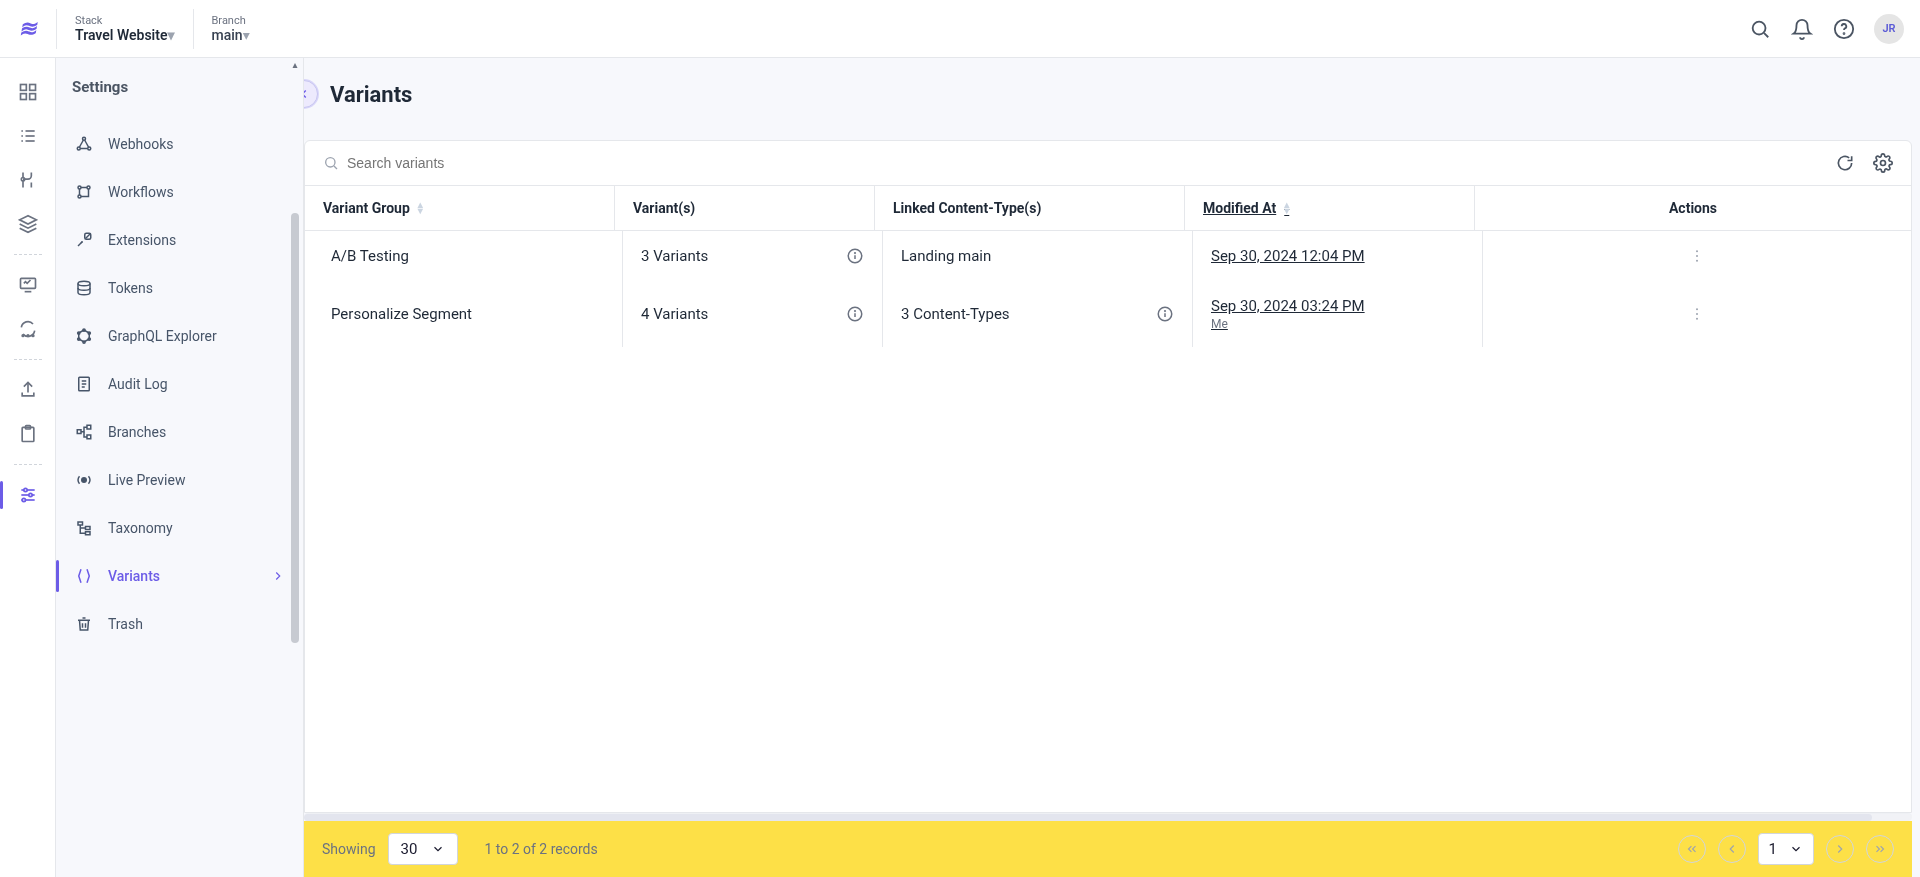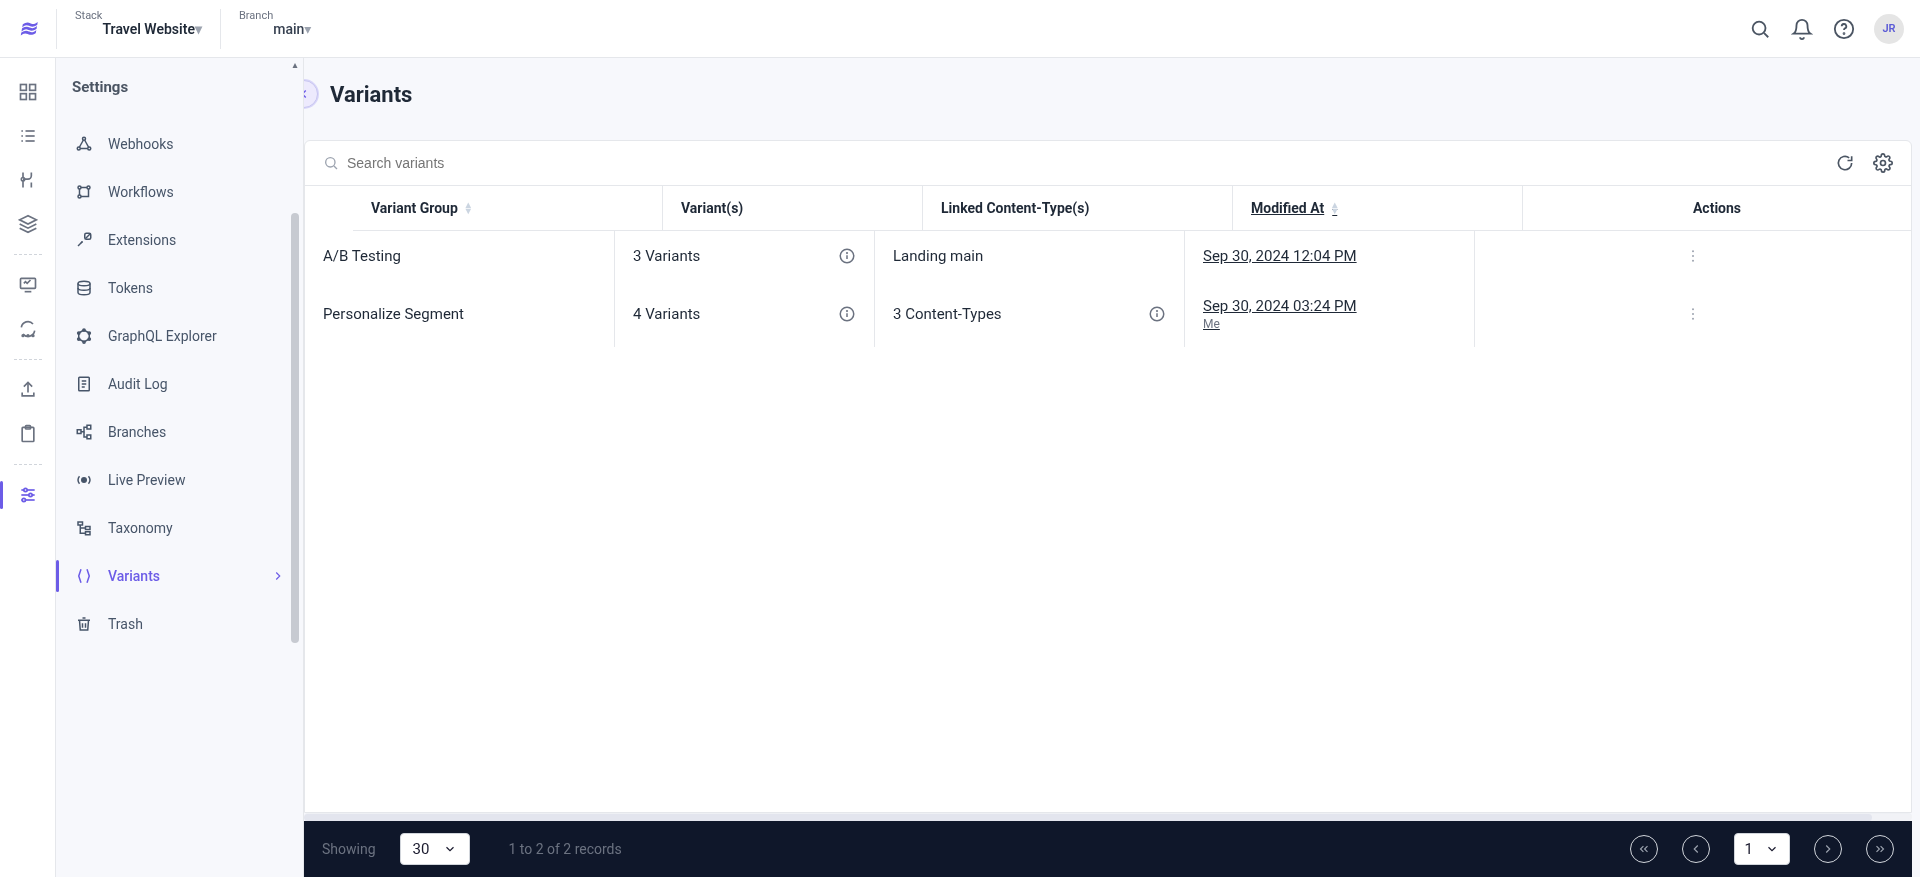--- a/index.html
+++ b/index.html
@@ -3,21 +3,21 @@
 <meta charset="utf-8">
 <style>
 * { box-sizing: border-box; margin: 0; padding: 0; }
 body { font-family: -apple-system, BlinkMacSystemFont, "Segoe UI", Roboto, sans-serif; color: #1a1a2e; background: #fff; overflow: hidden; }
 .app { display: flex; flex-direction: column; height: 877px; width: 1920px; }
 
 
 .topbar { display: flex; align-items: center; height: 58px; border-bottom: 1px solid #e5e7eb; padding: 0 16px 0 0; flex-shrink: 0; }
 .logo { width: 56px; display: flex; align-items: center; justify-content: center; }
 .logo-glyph { font-size: 22px; color: #6c5ce7; transform: skewX(-10deg); font-weight: 900; letter-spacing: -3px; }
-.crumb { display: flex; flex-direction: row; padding: 0 18px; border-left: 1px solid #e5e7eb; height: 40px; justify-content: center; }
+.crumb { display: flex; flex-direction: column; padding: 0 18px; border-left: 1px solid #e5e7eb; height: 40px; justify-content: center; }
 .crumb:first-of-type { border-left: none; }
 .crumb-label { font-size: 11px; color: #6b7280; }
 .crumb-value { font-size: 14px; color: #374151; display: flex; align-items: center; font-weight: 500; }
 .crumb-value.bold { font-weight: 600; color: #1f2937; }
 .dd-arrow { color: #9ca3af; }
 .topbar-spacer { flex: 1; }
 .topbar-icons { display: flex; align-items: center; gap: 18px; }
 .top-icon { width: 24px; height: 24px; color: #4b5563; cursor: pointer; display: flex; align-items: center; justify-content: center; }
 .avatar { width: 30px; height: 30px; border-radius: 50%; background: #e5e5e5; color: #5b5bd6; font-size: 11px; font-weight: 600; display: flex; align-items: center; justify-content: center; }
 
@@ -51,45 +51,45 @@
 .back-btn { width: 28px; height: 28px; border-radius: 50%; border: 1px solid #c7c5f0; background: #edeafd; color: #6c5ce7; display: flex; align-items: center; justify-content: center; cursor: pointer; margin-left: -14px; box-shadow: 0 0 0 1px #d9d6f9; }
 .page-title { font-size: 22px; font-weight: 700; color: #1f2937; }
 
 .panel { background: #fff; border: 1px solid #e5e7eb; border-radius: 6px 6px 0 0; margin: 0 8px 0 0; flex: 1; display: flex; flex-direction: column; min-height: 0; }
 .panel-toolbar { display: flex; align-items: center; padding: 12px 18px; border-bottom: 1px solid #e5e7eb; }
 .search-wrap { display: flex; align-items: center; gap: 8px; color: #9ca3af; font-size: 14px; flex: 1; }
 .search-wrap input { border: none; outline: none; font-size: 14px; color: #374151; width: 200px; }
 .toolbar-icons { display: flex; gap: 18px; color: #4b5563; }
 .toolbar-icons .tbtn { cursor: pointer; }
 
-.table-head { display: flex; border-bottom: 1px solid #e5e7eb; margin-left: 48px; }
+.table-head { display: flex; border-bottom: 1px solid #e5e7eb; }
 .th { padding: 14px 18px; font-size: 14px; font-weight: 700; color: #1f2937; border-right: 1px solid #e5e7eb; display: flex; align-items: center; gap: 8px; }
 .th:last-child { border-right: none; justify-content: center; }
 .sort-glyph { color: #cbd5e1; font-size: 10px; display: flex; flex-direction: column; line-height: 6px; }
 .col-group { width: 310px; }
 .col-variants { width: 260px; }
 .col-ct { width: 310px; }
 .col-modified { width: 290px; text-decoration: underline; }
 .col-actions { flex: 1; text-align: center; }
 
-.tbody { flex: 1; overflow: auto; }
+.tbody { flex: 1; overflow: auto; padding-left: 8px; }
 .row { display: flex; }
 .td { padding: 16px 18px; font-size: 15px; color: #1f2937; border-right: 1px solid #e5e7eb; display: flex; align-items: center; }
 .td:last-child { border-right: none; justify-content: center; }
 .td.col-variants { justify-content: space-between; }
 .td.col-ct { justify-content: space-between; }
 .info-icn { color: #6b7280; }
 .modcell { display: flex; flex-direction: column; }
 .modby { font-size: 12px; color: #6b7280; margin-top: 2px; }
 .actions-dots { color: #9ca3af; cursor: pointer; }
 
 .hscroll { height: 8px; background: #f1f2f6; border-top: 1px solid #eef0f4; margin: 0 8px 0 0; border-radius: 4px; position: relative; }
 .hscroll-thumb { position: absolute; left: 0; top: 0; bottom: 0; right: 40px; background: #e3e5ee; border-radius: 4px; }
 
-.pager { display: flex; align-items: center; padding: 12px 18px; gap: 24px; background: #0f172a; margin: 0 8px 0 0; }
+.pager { display: flex; align-items: center; padding: 12px 18px; gap: 12px; background: #fde047; margin: 0 8px 0 0; }
 .pager-label { color: #6b7280; font-size: 14px; }
 .page-select { border: 1px solid #d1d5db; border-radius: 4px; padding: 6px 12px; display: flex; align-items: center; gap: 14px; background: #fff; cursor: pointer; font-size: 15px; }
 .pager-info { color: #6b7280; font-size: 14px; margin-left: 14px; }
 .pager-spacer { flex: 1; }
 .pbtn { width: 28px; height: 28px; border: 1px solid #d1d5db; border-radius: 50%; display: flex; align-items: center; justify-content: center; color: #9ca3af; cursor: pointer; font-size: 12px; }
 .pinput { border: 1px solid #d1d5db; border-radius: 4px; padding: 6px 10px; display: flex; align-items: center; gap: 12px; background: #fff; font-size: 15px; }
 
 svg { display: block; }
 </style>
 </head>

